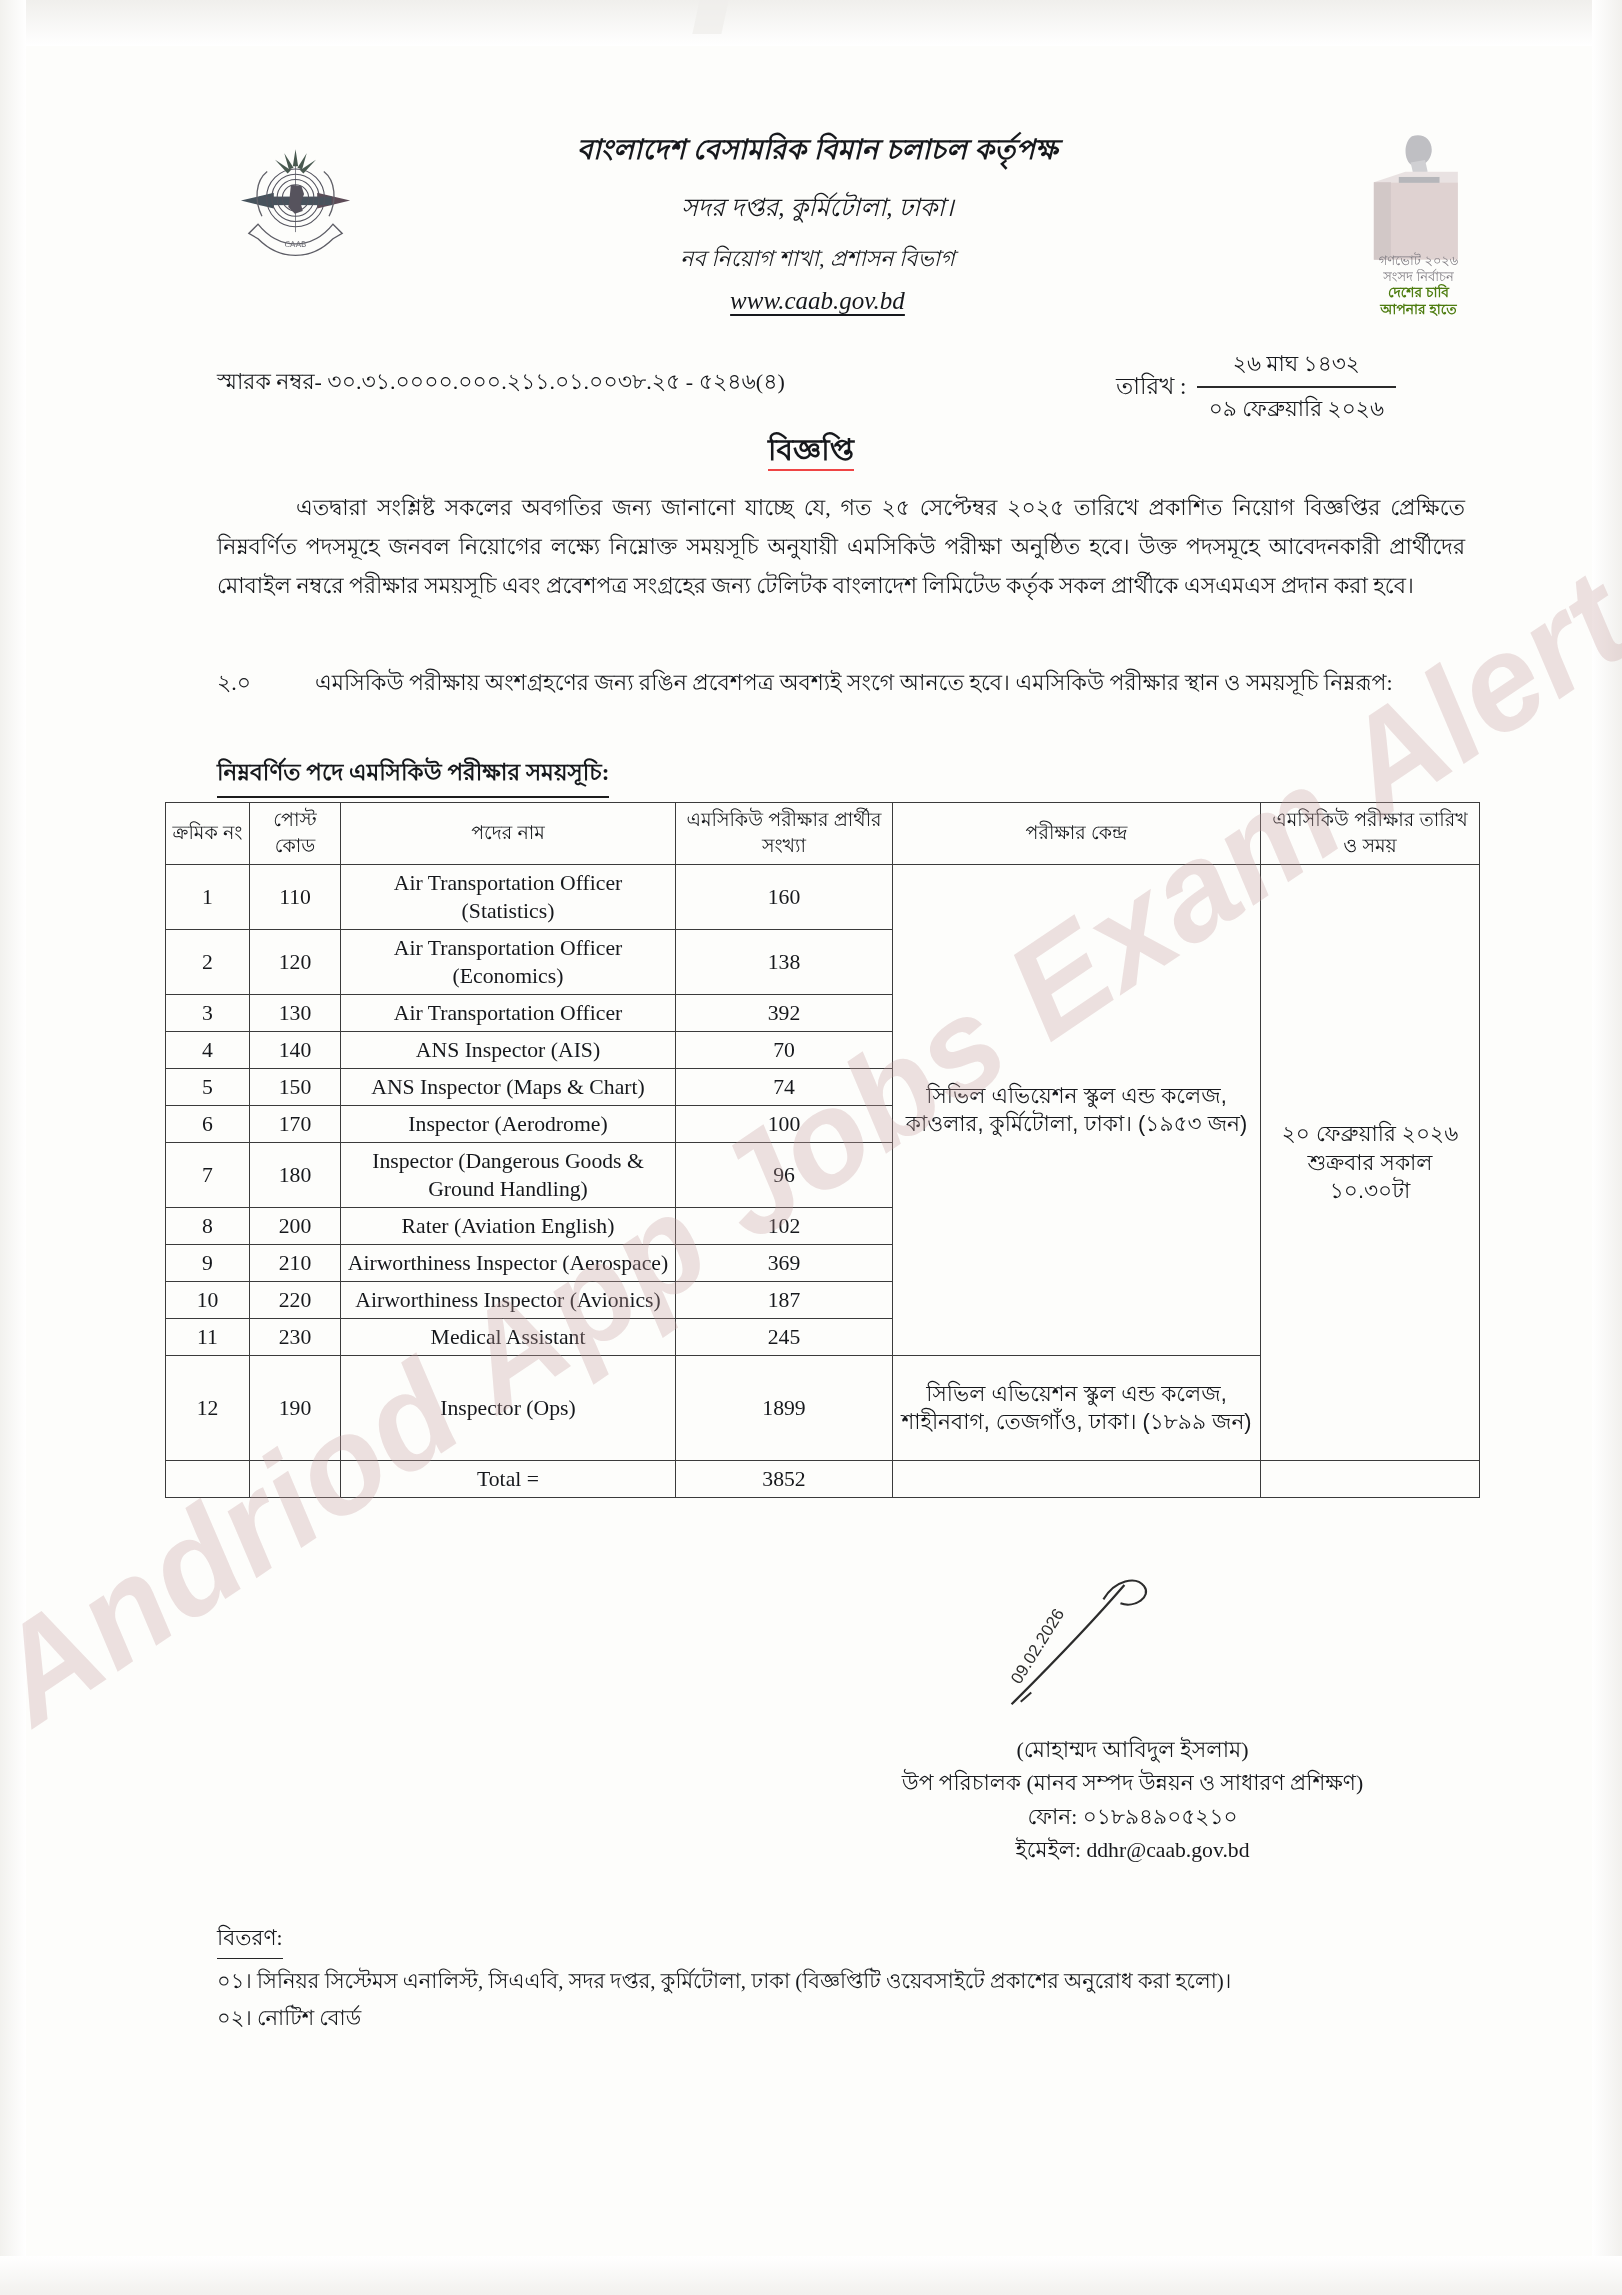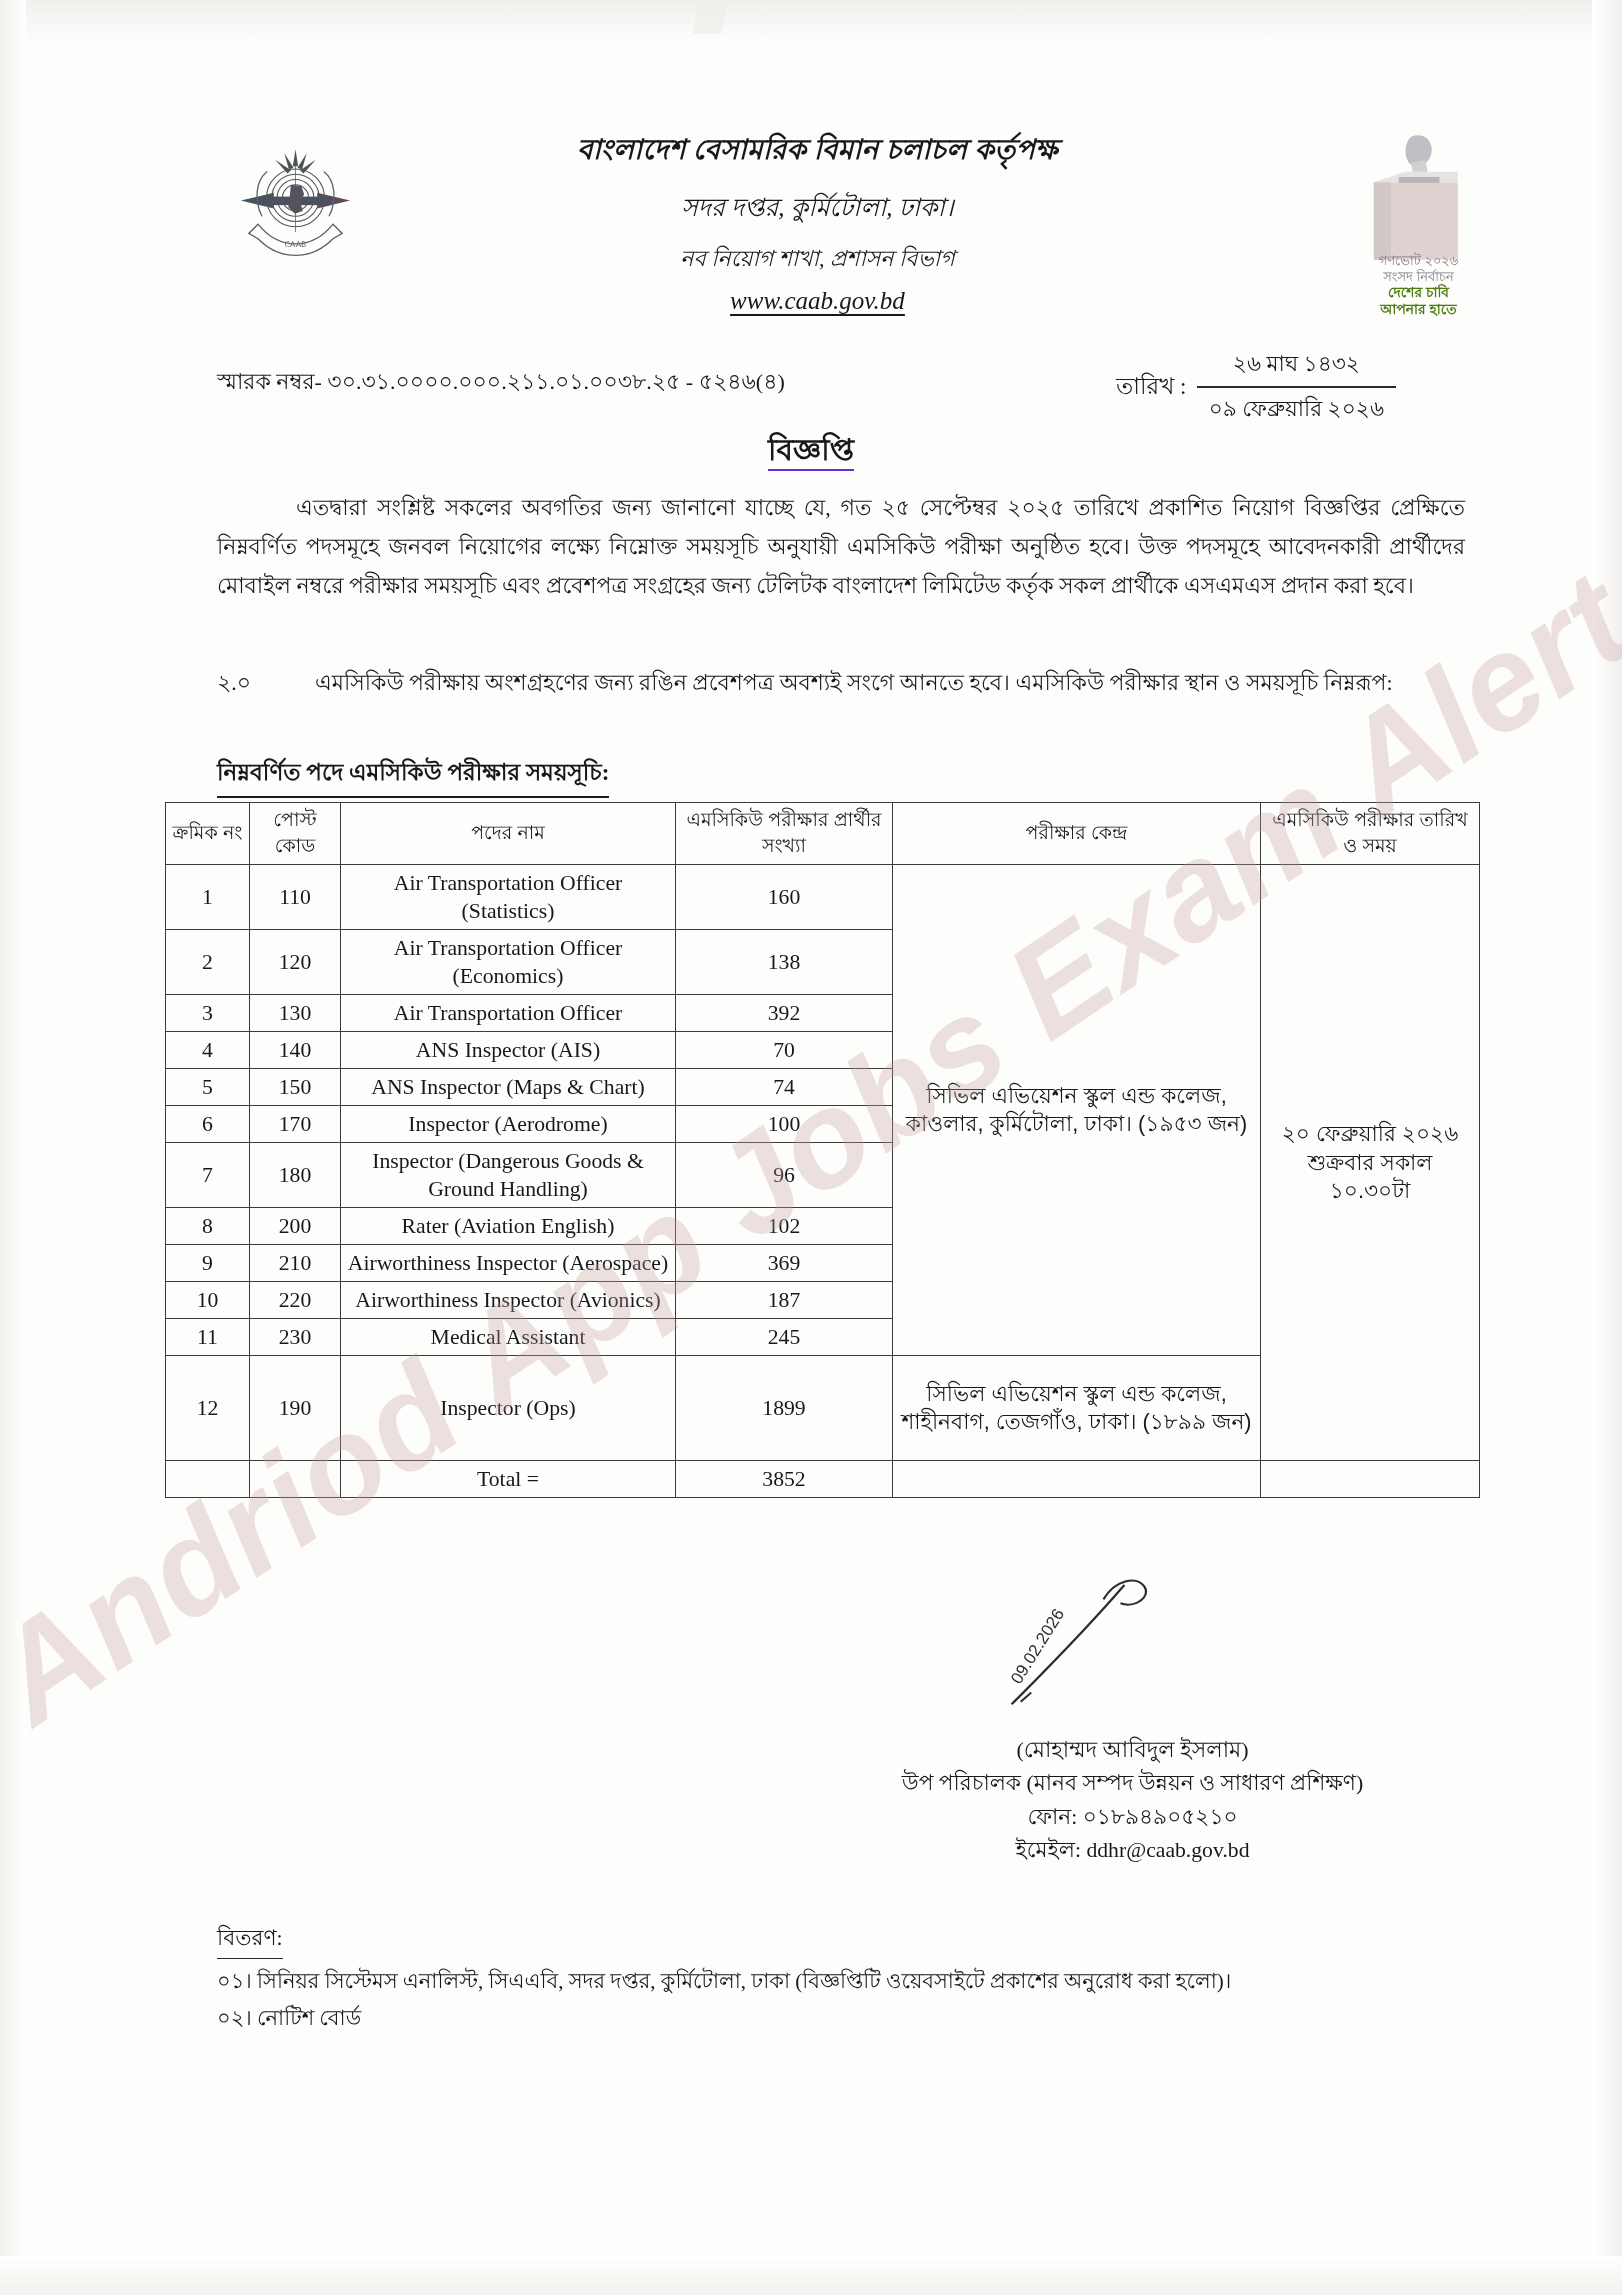--- a/index.html
+++ b/index.html
@@ -46,21 +46,21 @@
   .memo{position:absolute;left:217px;top:364px;font-size:22px;white-space:nowrap;}
   .datewrap{position:absolute;left:1116px;top:347px;display:flex;align-items:center;gap:10.5px;}
   .datewrap .lbl{font-size:23px;}
   .datewrap .stack{text-align:center;}
   .datewrap .stack .top{font-size:21.7px;padding:0 11.8px 3.3px;}
   .datewrap .stack .rule{height:2px;background:#2b2b2b;}
   .datewrap .stack .bot{font-size:21.7px;padding:3.9px 11.8px 0;}
 
   
   .doc-title{position:absolute;left:0;top:427px;width:1622px;text-align:center;}
-  .doc-title span{font-size:29.5px;font-weight:bold;border-bottom:2px solid #6d28d9;padding-bottom:3.3px;}
+  .doc-title span{font-size:29.5px;font-weight:bold;border-bottom:2px solid #ef4444;padding-bottom:3.3px;}
 
   
   .para{position:absolute;font-size:22px;line-height:1.78;text-align:justify;}
   #para1{left:217px;top:488px;width:1248px;text-indent:79px;}
   #para2{left:217px;top:663px;width:1248px;}
   #para2 .no{display:inline-block;width:98px;}
   .sub-head{position:absolute;left:217px;top:754px;font-size:23px;font-weight:bold;
     border-bottom:2px solid #1c1c1c;padding-bottom:2.6px;}
 
   

